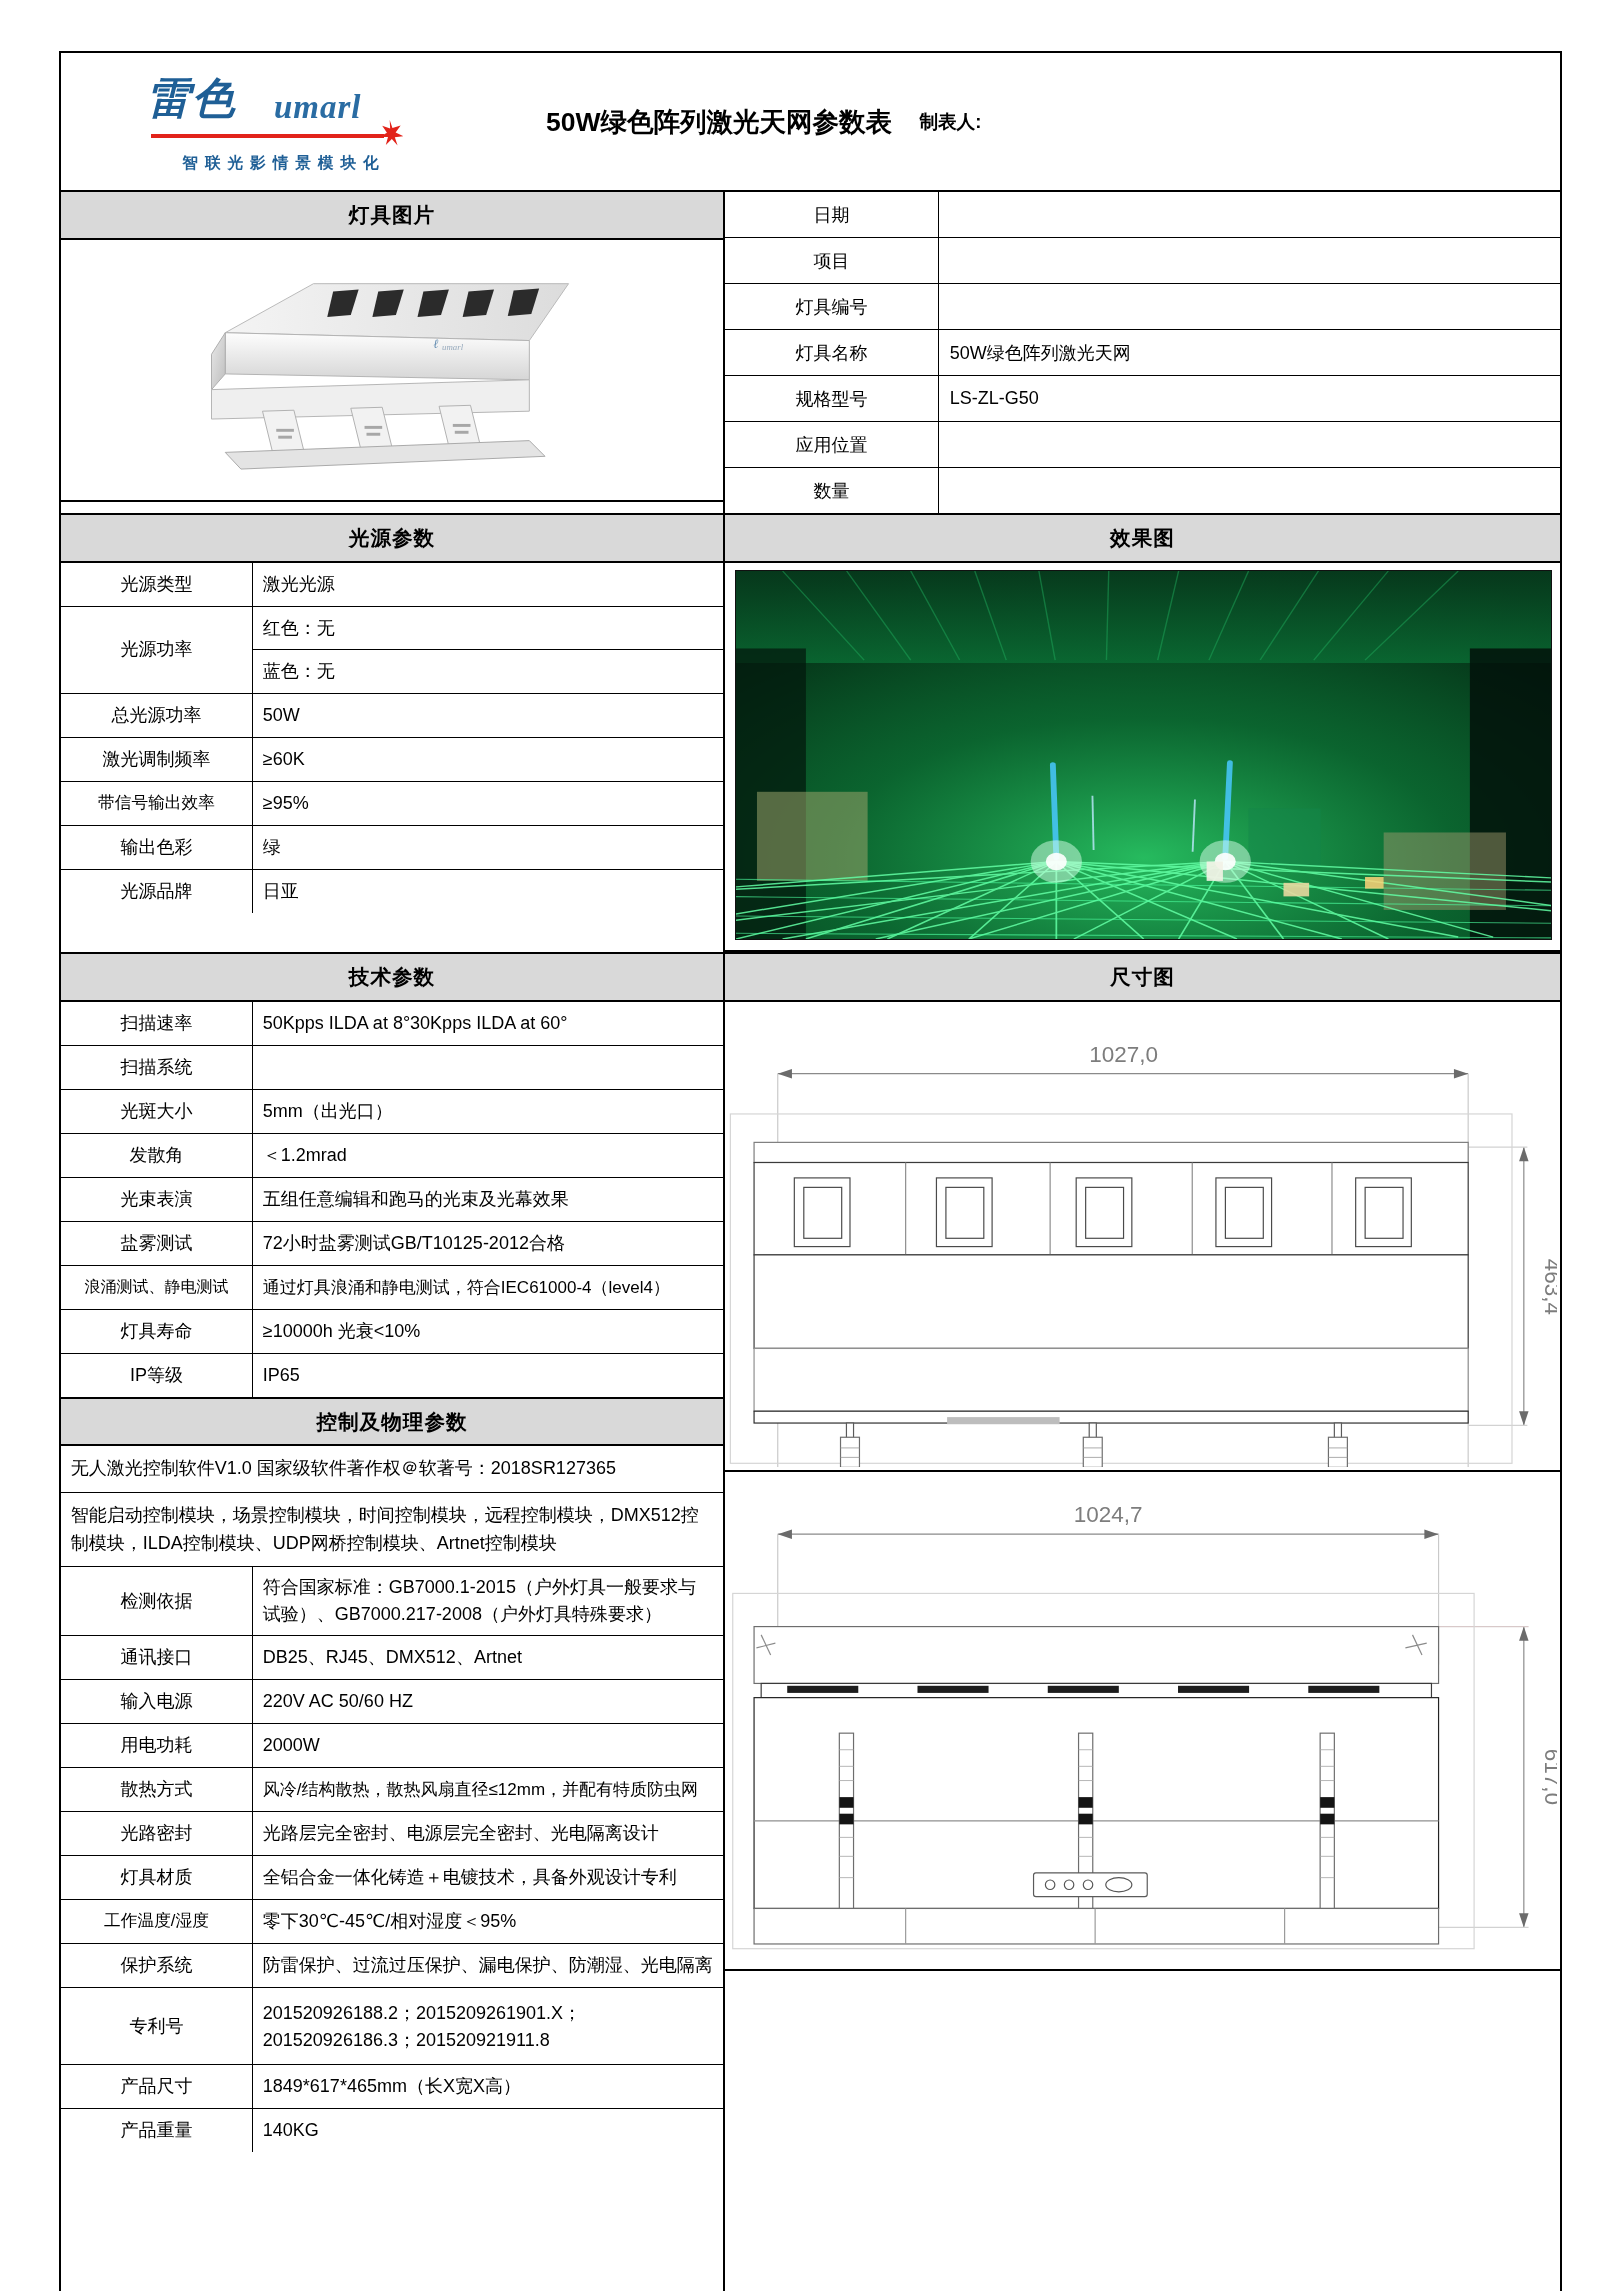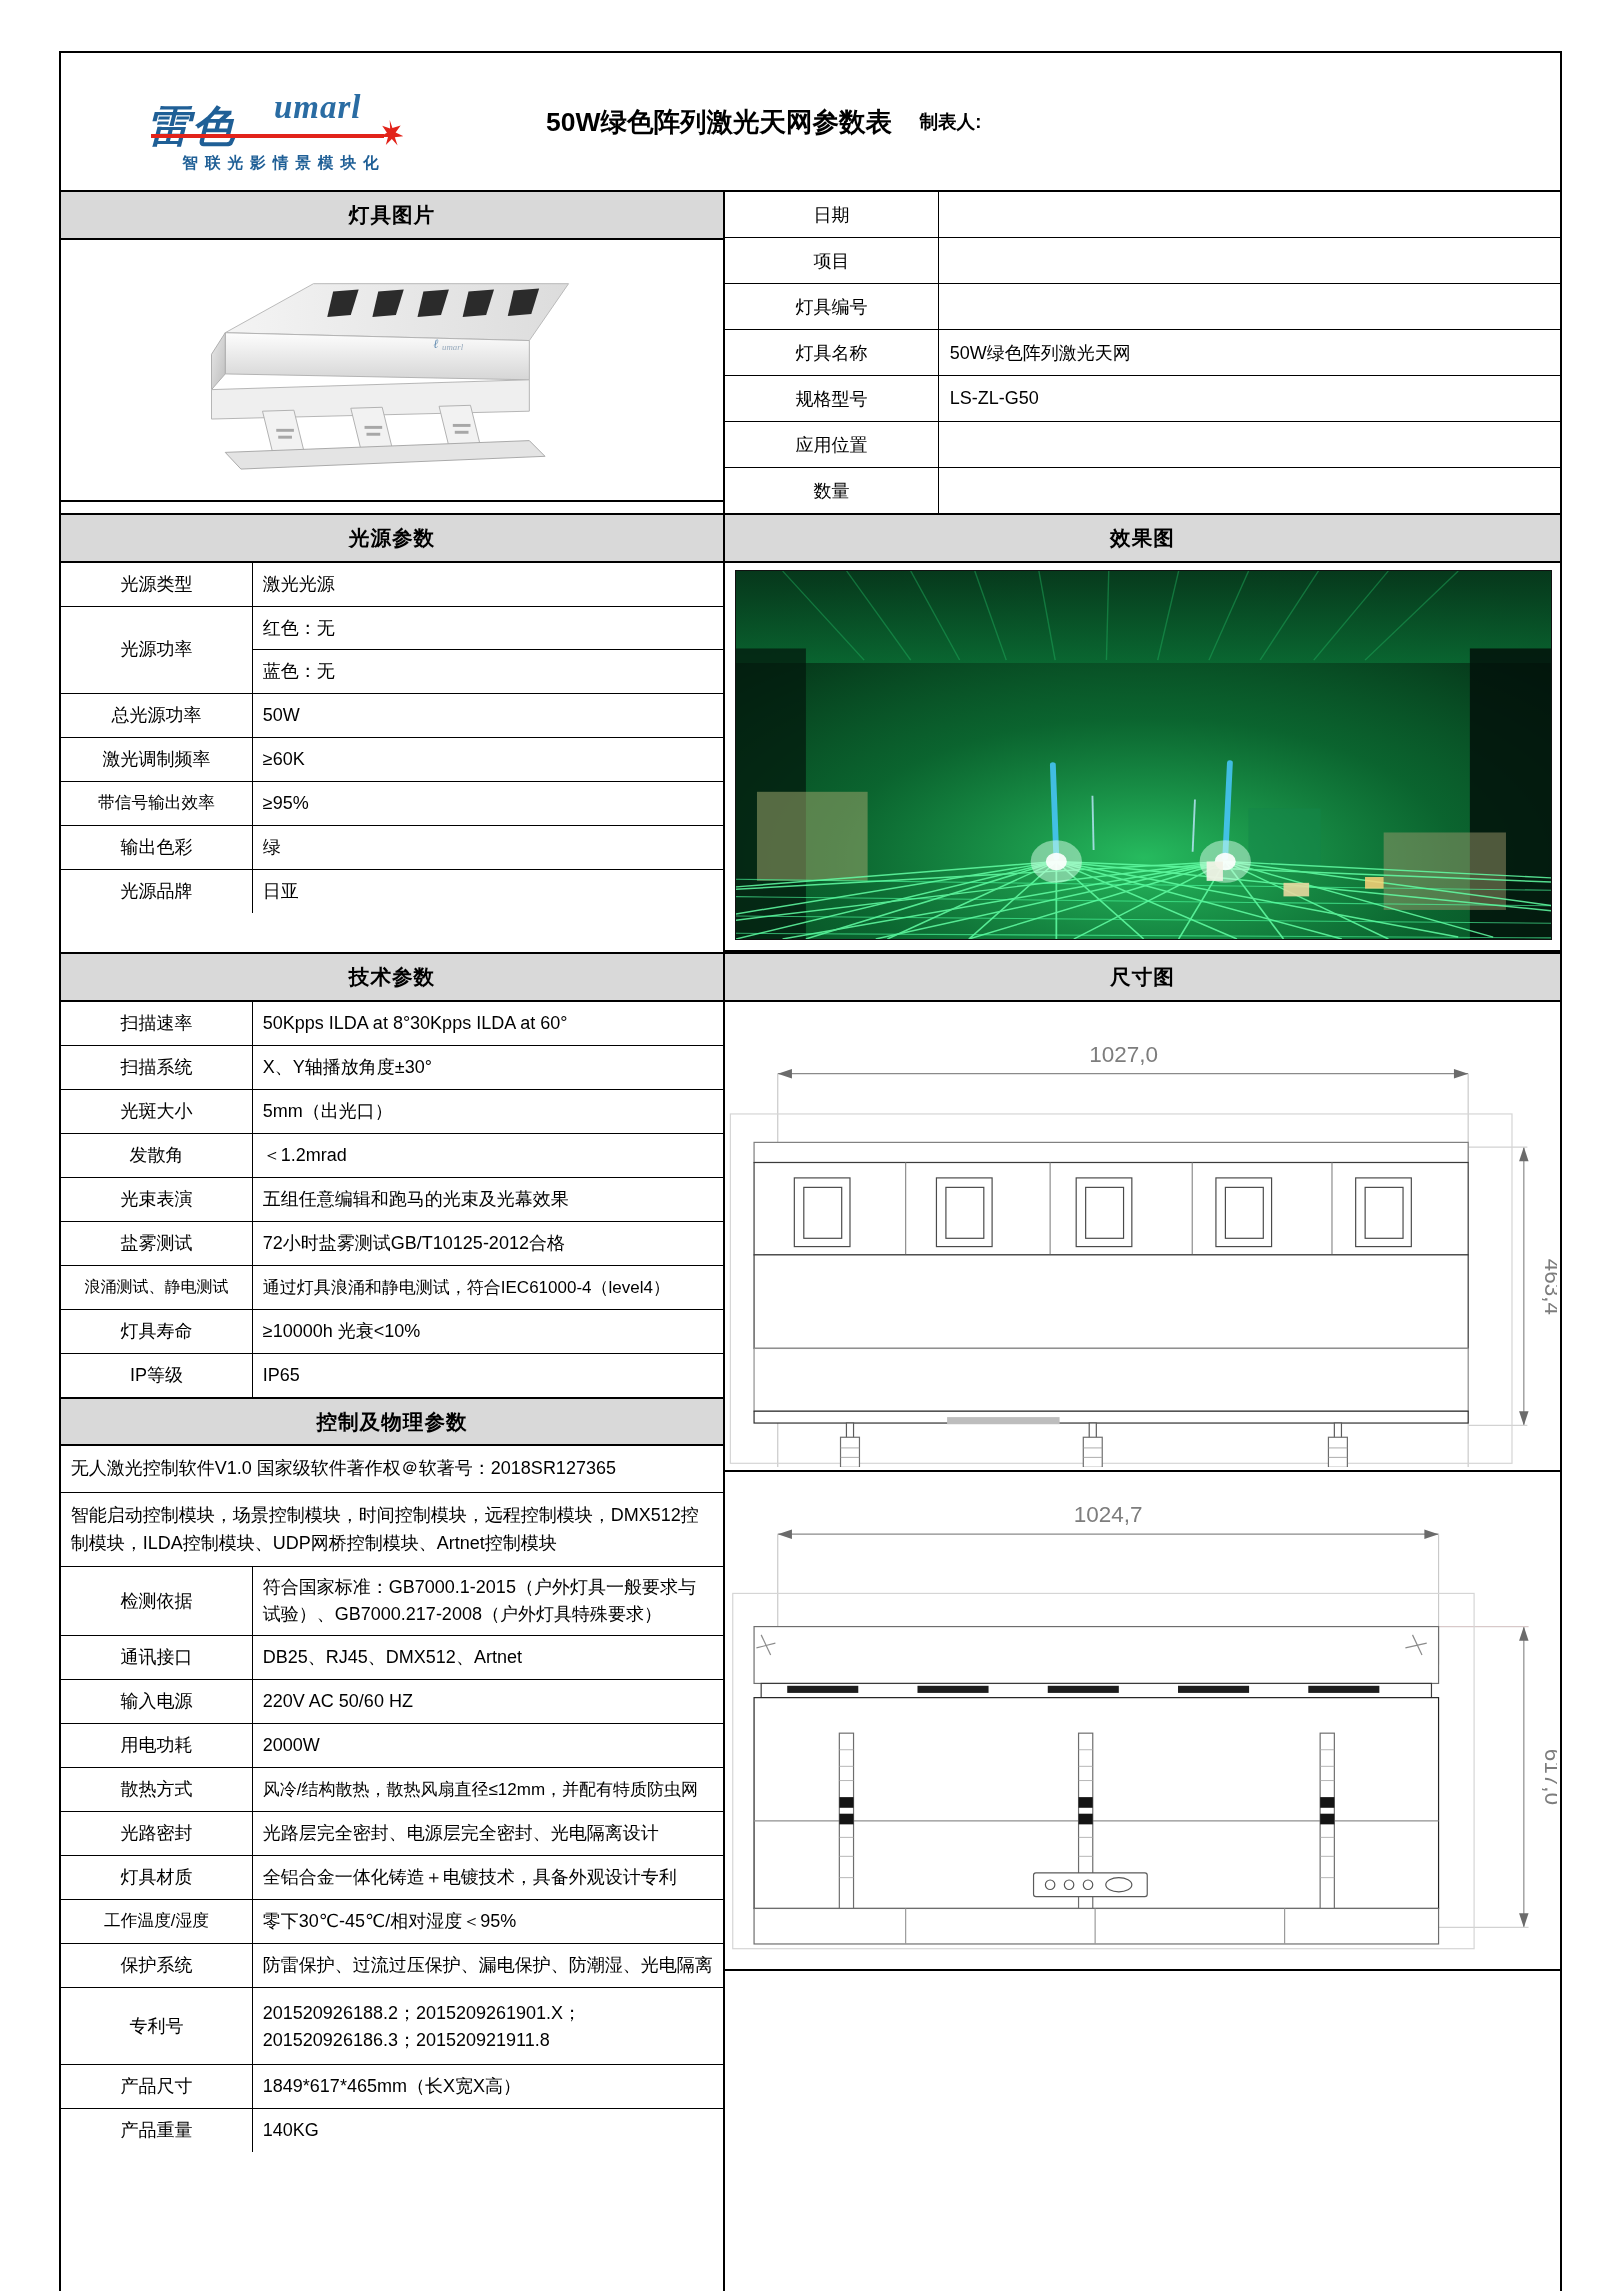--- a/index.html
+++ b/index.html
@@ -14,21 +14,20 @@
   }
   
   .header{display:flex;align-items:stretch;border-bottom:2.9px solid #000;height:137px;}
   .brandcell{width:446px;position:relative;display:flex;flex-direction:column;
              align-items:center;justify-content:center;padding-top:5.9px;}
   .logo-wrap{position:relative;width:294px;height:76px;}
   .logo-cn{
     position:absolute;left:9.8px;top:-2px;font-family:"Liberation Serif","DejaVu Serif",serif;
     font-size:43px;font-weight:bold;font-style:italic;color:#1f5f96;letter-spacing:2px;
     line-height:51px;
-    margin-top:28px;
   }
   .logo-en{
     position:absolute;left:137px;top:13.7px;font-family:"Liberation Serif","DejaVu Serif",serif;
     font-style:italic;font-weight:bold;font-size:33px;color:#2a6ca3;letter-spacing:1px;
   }
   .logo-rule{position:absolute;left:13.7px;top:59px;width:233px;height:3.9px;background:#e2231a;}
   .logo-star{position:absolute;left:239px;top:45px;width:27.4px;height:27.4px;color:#e2231a;}
   .tagline{
     font-family:"Liberation Serif","DejaVu Serif",serif;color:#1f5f96;
     font-size:15.7px;letter-spacing:6.9px;font-weight:bold;margin-top:2px;
@@ -353,21 +352,20 @@
   <div class="row">
     <div class="colL">
       <div class="sec-head">技术参数</div>
 
       <div class="trow">
         <div class="th">扫描速率</div>
         <div class="td">50Kpps ILDA at 8°30Kpps ILDA at 60°</div>
       </div>
       <div class="trow">
         <div class="th">扫描系统</div>
-        <div class="td">X、Y轴播放角度±30°</div>
       </div>
       <div class="trow">
         <div class="th">光斑大小</div>
         <div class="td">5mm（出光口）</div>
       </div>
       <div class="trow">
         <div class="th">发散角</div>
         <div class="td">＜1.2mrad</div>
       </div>
       <div class="trow">

